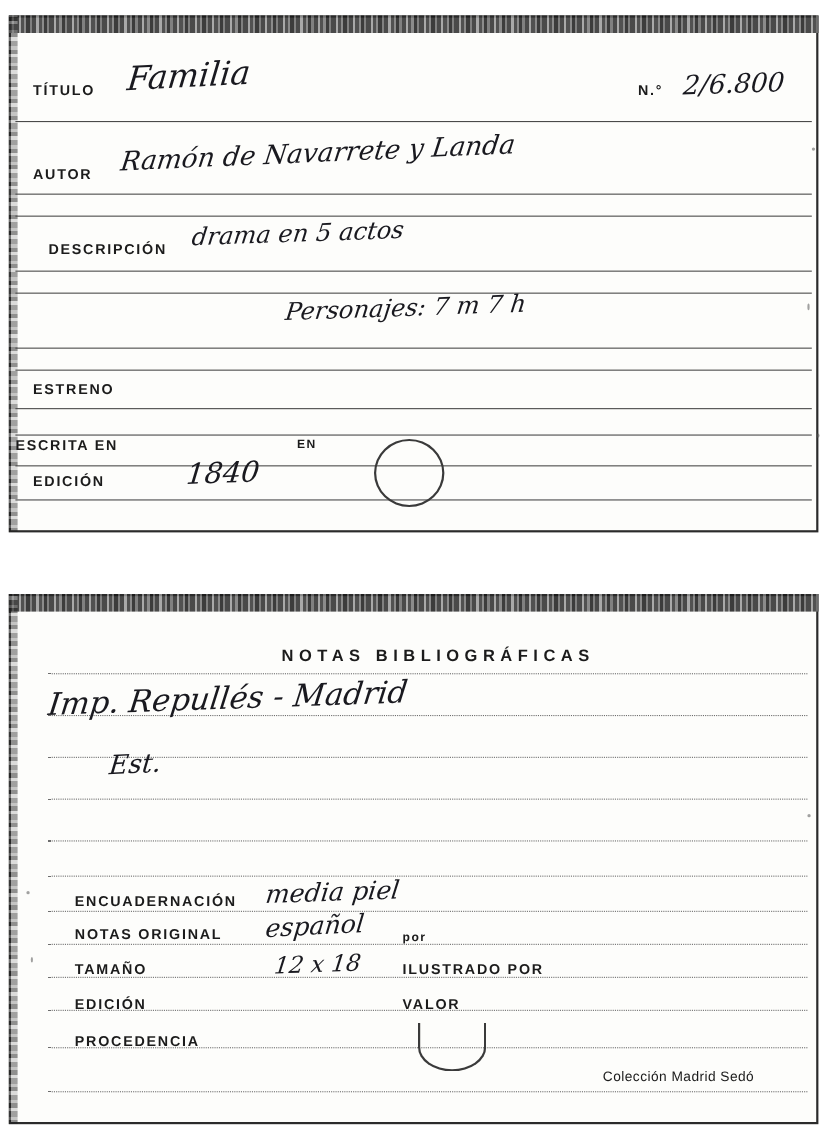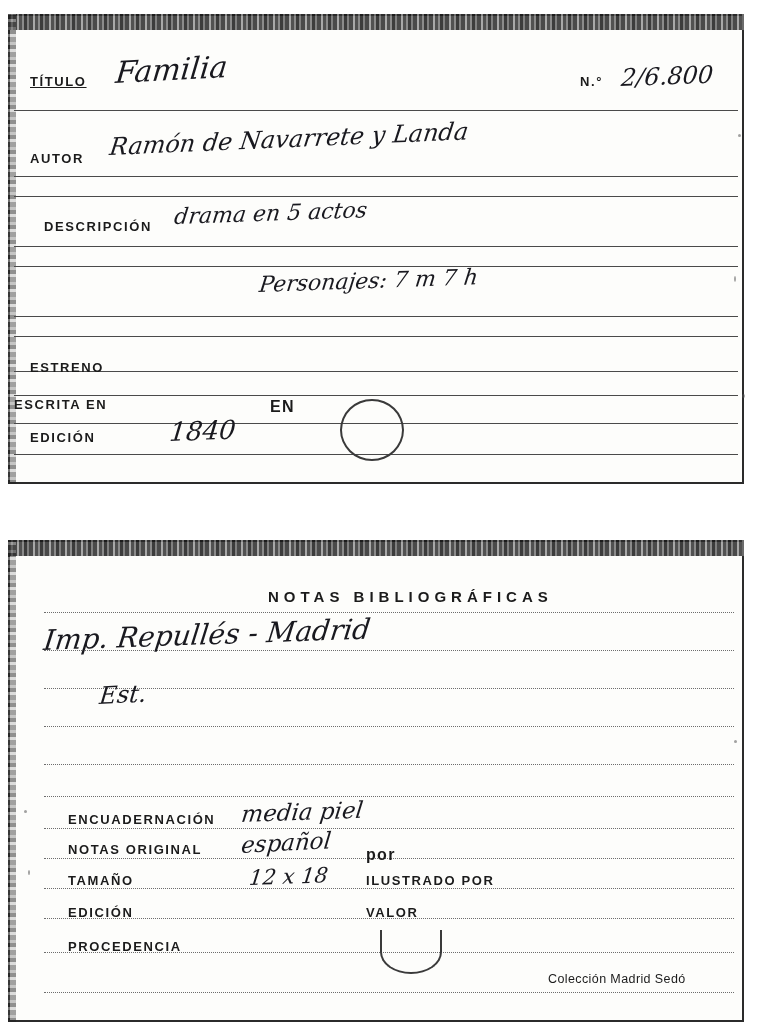--- a/index.html
+++ b/index.html
@@ -76,21 +76,21 @@
   
   .label {
     position: absolute;
     font-size: 13px;
     letter-spacing: 1.6px;
     color: #1b1b1b;
     font-weight: 600;
     white-space: nowrap;
     font-family: "Liberation Sans", sans-serif;
   }
-  .label.small { font-size: 16px; letter-spacing: 1.3px; }
+  .label.small { font-size: 11px; letter-spacing: 1.3px; }
 
   .heading {
     position: absolute;
     font-size: 15px;
     letter-spacing: 5px;
     color: #1b1b1b;
     font-weight: 600;
     white-space: nowrap;
   }
 
@@ -149,25 +149,25 @@
   <div class="rule solid" style="left:6px; top:182px; width:724px;"></div>
   <div class="rule solid" style="left:6px; top:232px; width:724px;"></div>
   <div class="rule solid" style="left:6px; top:252px; width:724px;"></div>
   <div class="rule solid" style="left:6px; top:302px; width:724px;"></div>
   <div class="rule solid" style="left:6px; top:322px; width:724px;"></div>
   <div class="rule solid" style="left:6px; top:357px; width:724px;"></div>
   <div class="rule solid" style="left:6px; top:381px; width:724px;"></div>
   <div class="rule solid" style="left:6px; top:409px; width:724px;"></div>
   <div class="rule solid" style="left:6px; top:440px; width:724px;"></div>
 
-  <div class="label" style="left:22px; top:60px;text-decoration:underline;">TÍTULO</div>
+  <div class="label" style="left:22px; top:60px;">TÍTULO</div>
   <div class="label" style="left:572px; top:60px;">N.°</div>
   <div class="label" style="left:22px; top:137px;">AUTOR</div>
   <div class="label" style="left:22px; top:205px;padding-left:14px;">DESCRIPCIÓN</div>
-  <div class="label" style="left:22px; top:346px;">ESTRENO</div>
+  <div class="label" style="left:22px; top:332px;">ESTRENO</div>
   <div class="label" style="left:6px; top:383px;">ESCRITA EN</div>
   <div class="label small" style="left:262px; top:384px;">EN</div>
   <div class="label" style="left:22px; top:416px;">EDICIÓN</div>
 
   <div class="hand" style="left:106px; top:41px; font-size:30px; transform: rotate(-3deg) skewX(-9deg);">Familia</div>
 
   <div class="hand" style="left:612px; top:50px; font-size:24px; transform: rotate(-2deg) skewX(-7deg);">2/6.800</div>
 
   <div class="hand" style="left:100px; top:119px; font-size:24px; transform: rotate(-2.5deg) skewX(-10deg);">Ramón de Navarrete y Landa</div>
 
@@ -185,21 +185,21 @@
 </div>
 
 <div class="gap" style="top:490px; height:36px;"></div>
 
 <div class="card" style="left:8px; top:540px; width:736px; height:482px;">
 
   <div class="card-border"></div>
   <div class="ragged-top"></div>
   <div class="ragged-left"></div>
 
-  <div class="heading" style="left:260px; top:48px;">NOTAS BIBLIOGRÁFICAS</div>
+  <div class="heading" style="left:248px; top:48px;">NOTAS BIBLIOGRÁFICAS</div>
 
   <div class="rule" style="left:36px; top:72px; width:690px;"></div>
   <div class="rule" style="left:36px; top:110px; width:690px;"></div>
   <div class="rule" style="left:36px; top:148px; width:690px;"></div>
   <div class="rule" style="left:36px; top:186px; width:690px;"></div>
   <div class="rule" style="left:36px; top:224px; width:690px;"></div>
   <div class="rule" style="left:36px; top:256px; width:690px;"></div>
   <div class="rule" style="left:36px; top:288px; width:690px;"></div>
   <div class="rule" style="left:36px; top:318px; width:690px;"></div>
   <div class="rule" style="left:36px; top:348px; width:690px;"></div>

